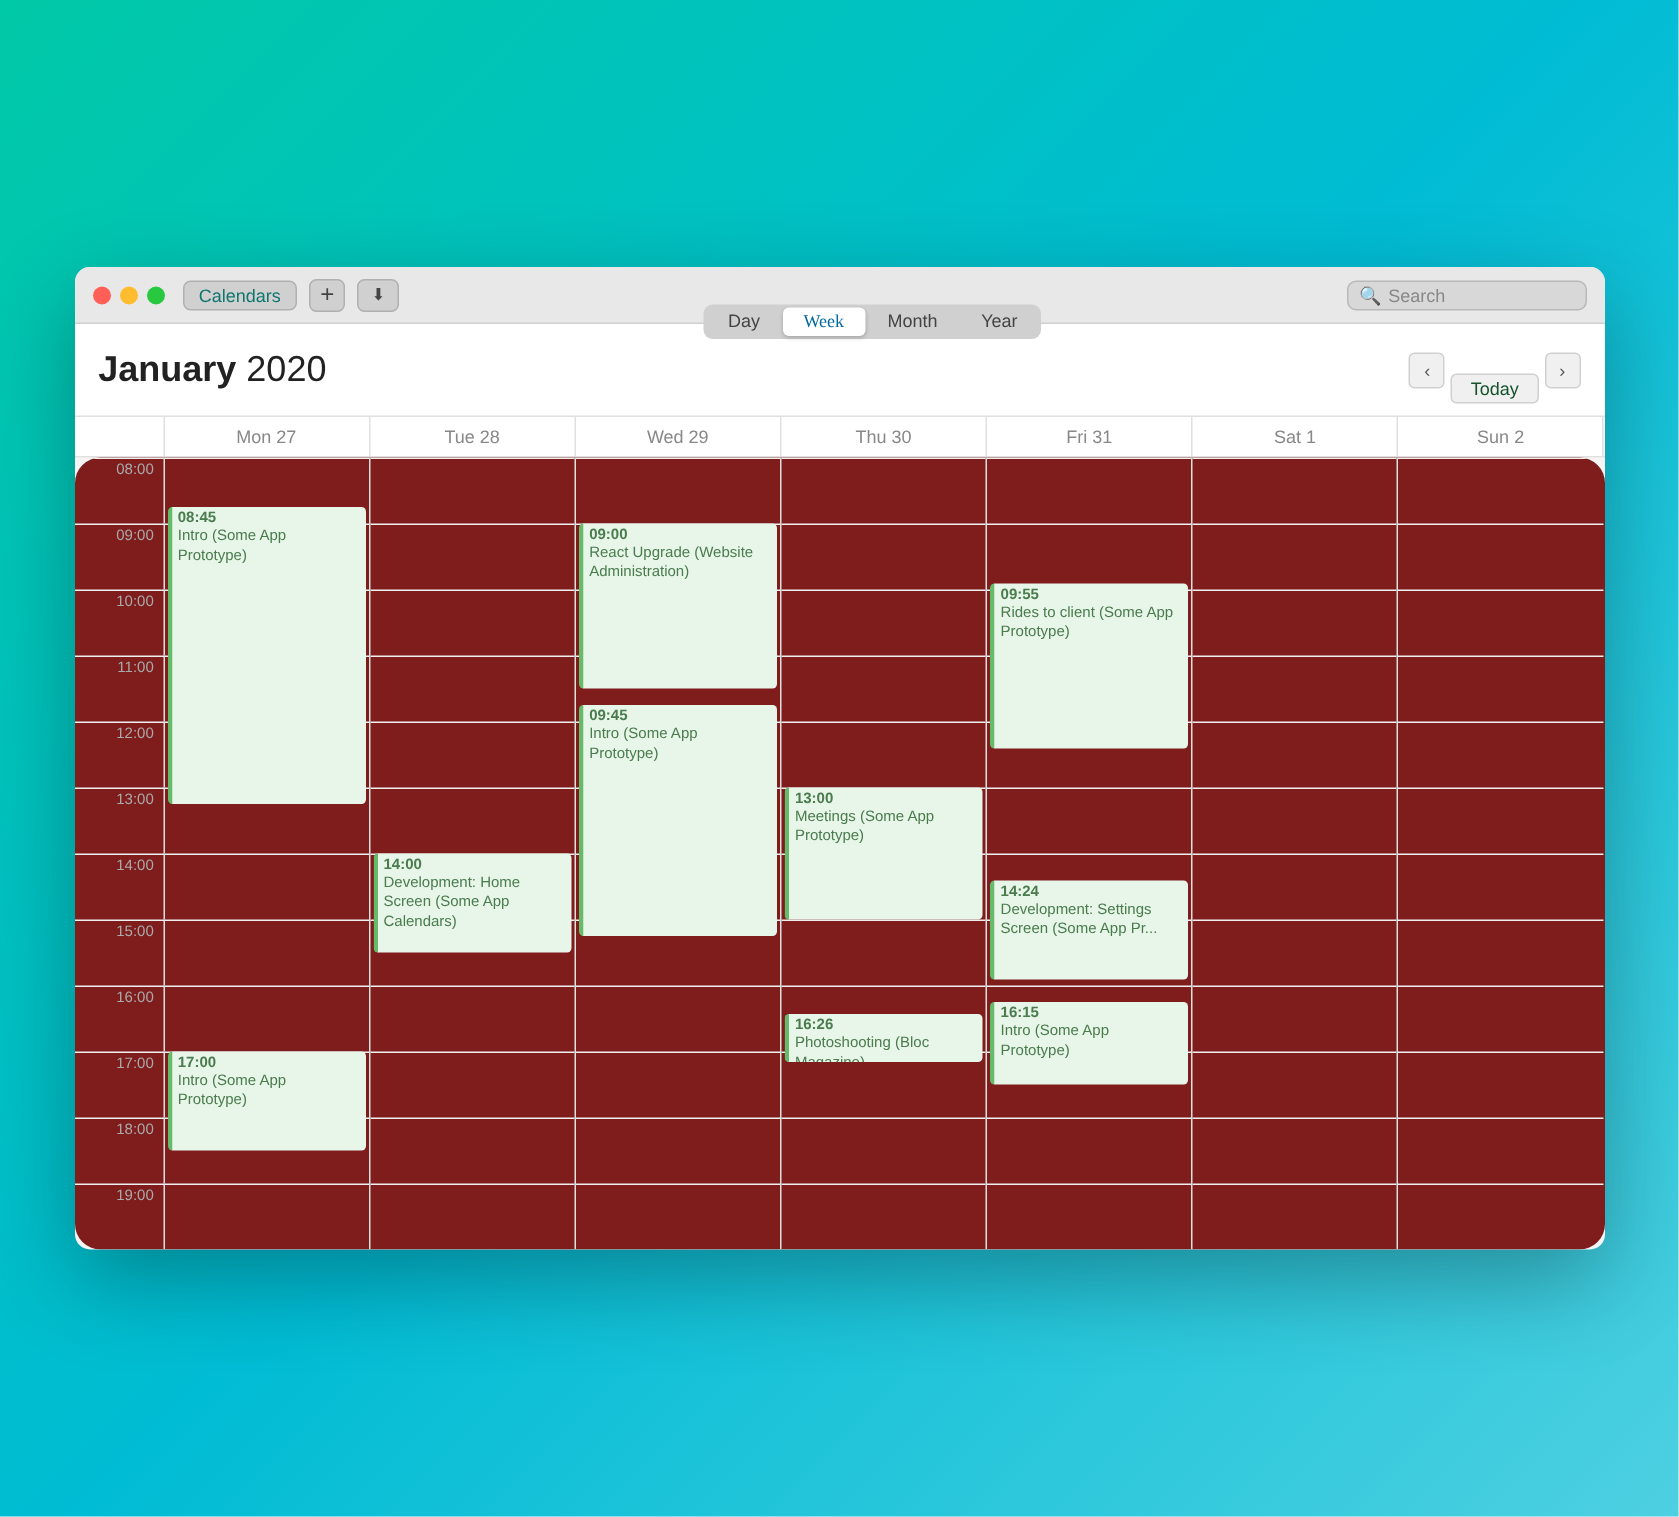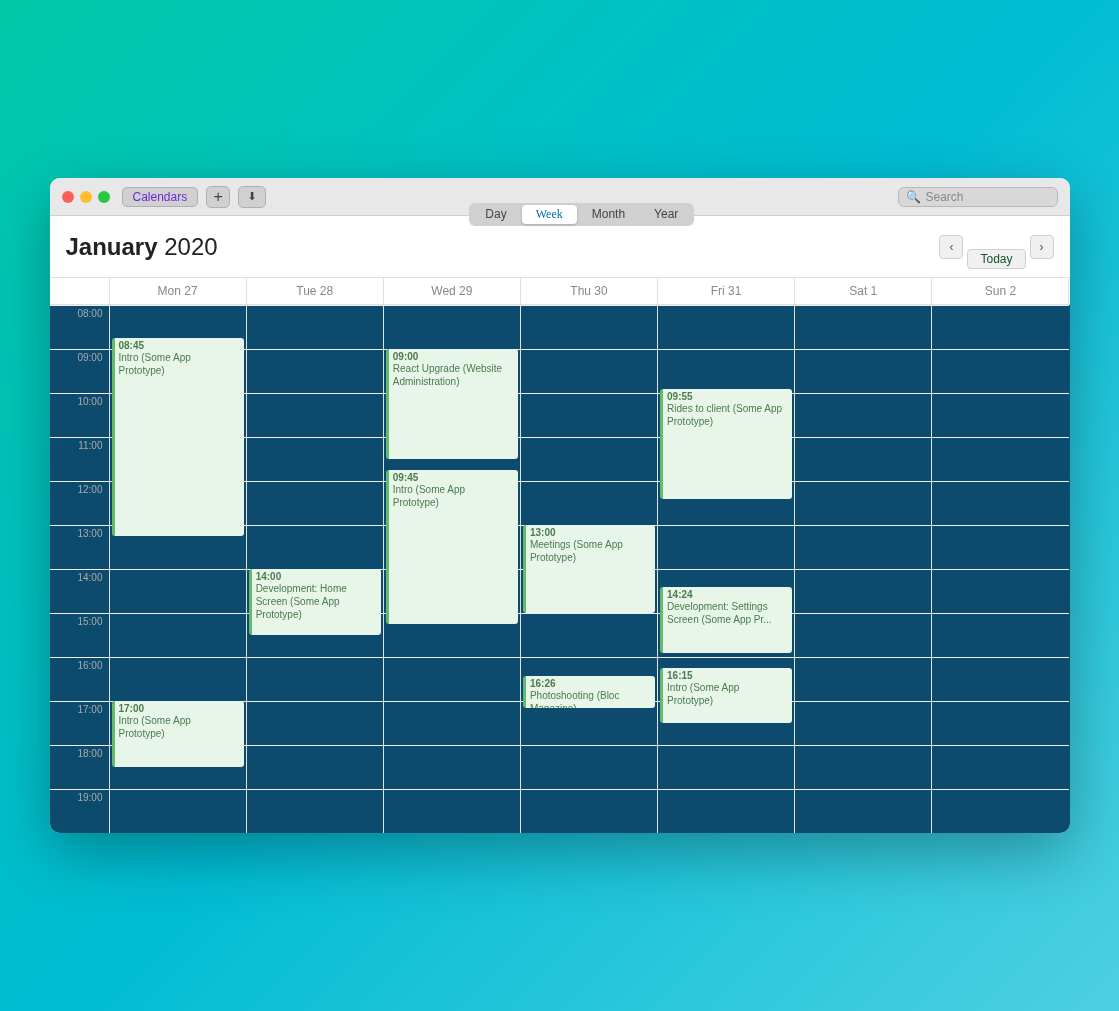--- a/index.html
+++ b/index.html
@@ -37,21 +37,21 @@
     .tl-red { width: 12px; height: 12px; border-radius: 50%; background: #ff5f57; }
     .tl-yellow { width: 12px; height: 12px; border-radius: 50%; background: #febc2e; }
     .tl-green { width: 12px; height: 12px; border-radius: 50%; background: #28c840; }
     .btn-calendars {
       background: #d0d0d0;
       border: 1px solid #b0b0b0;
       border-radius: 5px;
       padding: 2px 10px;
       font-size: 12px;
       cursor: pointer;
-      color: #6d28d9;
+      color: #0f766e;
     }
     .btn-add {
       background: #d0d0d0;
       border: 1px solid #b0b0b0;
       border-radius: 5px;
       width: 24px;
       height: 22px;
       display: flex; align-items: center; justify-content: center;
       font-size: 16px;
       cursor: pointer;
@@ -178,21 +178,22 @@
       padding-top: 4px;
       border-right: 1px solid #e0e0e0;
     }
     .allday-cell {
       border-right: 1px solid #e0e0e0;
     }
     
     .cal-body {
       overflow-y: auto;
       max-height: 560px;
-      background: #0c4a6e;
+      background: #7f1d1d;
+      border-radius: 17px;
     }
     .time-grid {
       display: grid;
       grid-template-columns: 60px repeat(7, 1fr);
       position: relative;
     }
     .time-col {
       display: flex;
       flex-direction: column;
     }
@@ -345,21 +346,21 @@
           <div class="hour-line"></div>
         <div class="hour-line"></div>
           <div class="hour-line"></div>
           <div class="hour-line"></div>
         <div class="hour-line"></div>
           <div class="hour-line"></div>
           <div class="hour-line"></div>
 
         <div class="event" style="top:264px; height:66px;">
           <div class="event-time">14:00</div>
-          <div class="event-title">Development: Home Screen (Some App Prototype)</div>
+          <div class="event-title">Development: Home Screen (Some App Calendars)</div>
         </div>
       </div>
 
       <div class="day-col" style="position:relative;">
         <div class="hour-line"></div>
           <div class="hour-line"></div>
           <div class="hour-line"></div>
         <div class="hour-line"></div>
           <div class="hour-line"></div>
           <div class="hour-line"></div>

